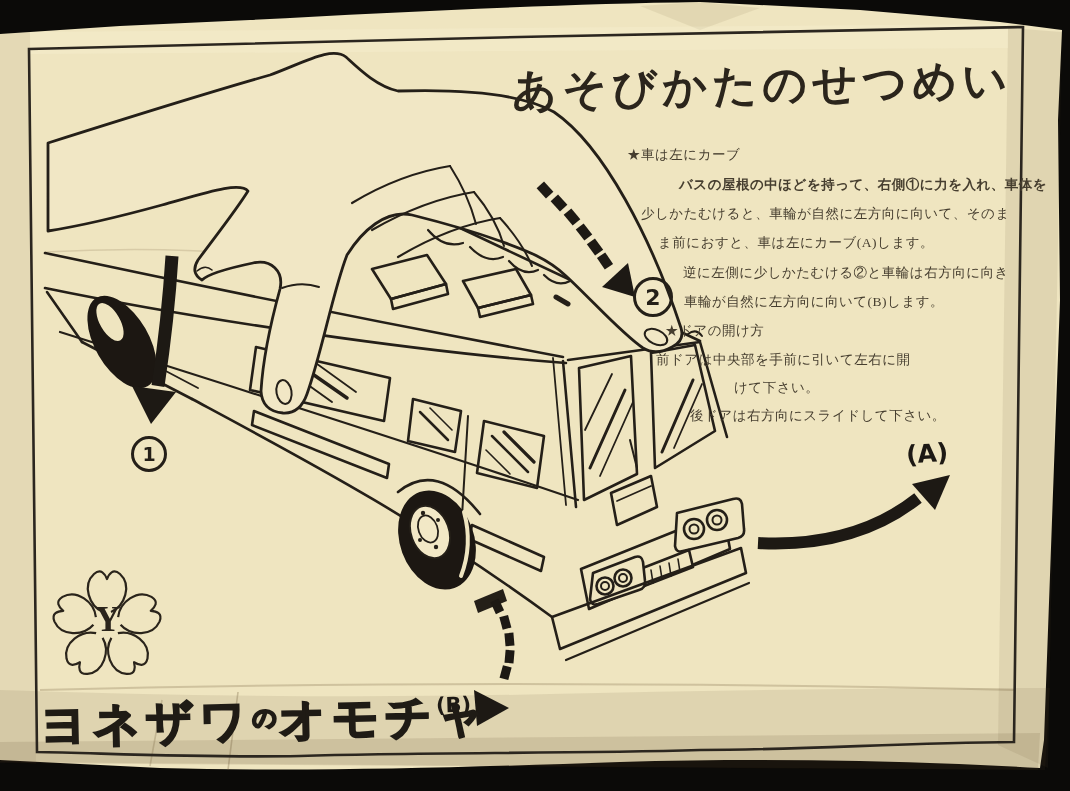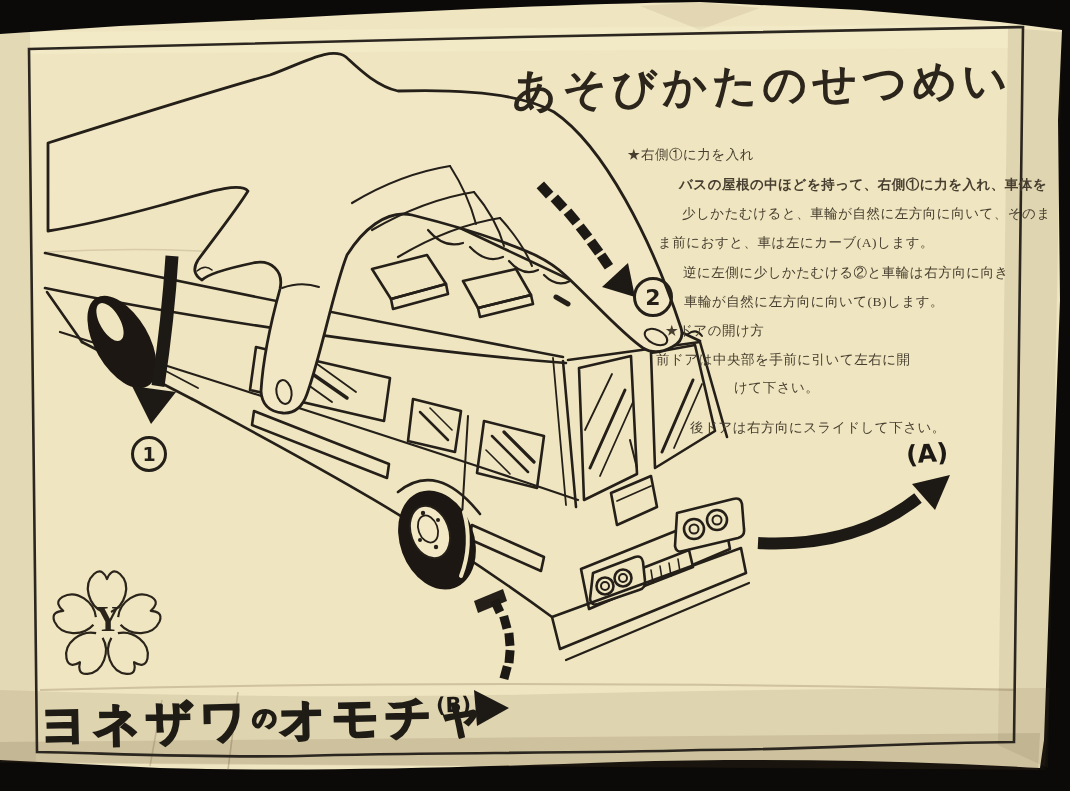--- a/index.html
+++ b/index.html
@@ -11,28 +11,28 @@
   .stage{position:absolute;inset:0;}
   svg.art{position:absolute;left:0;top:0;}
   .txt{position:absolute;color:#3a3327;white-space:nowrap;}
   .title{
     left:512px;top:56px;font-size:44px;font-weight:600;letter-spacing:5px;
     color:#2b251c;transform:rotate(-1.2deg);
   }
   .iline{font-size:13.5px;letter-spacing:0.5px;color:#463e2f;}
   .l0{left:627px;top:146px;}
   .l1{left:679px;top:176px;font-weight:bold;}
-  .l2{left:641px;top:205px;margin-left:41px;}
+  .l2{left:641px;top:205px;}
   .l3{left:658px;top:234px;}
   .l4{left:683px;top:264px;}
   .l5{left:684px;top:293px;}
   .l6{left:665px;top:322px;text-align:right;}
   .l7{left:656px;top:351px;}
   .l8{left:690px;top:379px;padding-left:44px;}
-  .l9{left:690px;top:407px;margin-top:12px;}
+  .l9{left:690px;top:407px;}
   .circled{
     position:absolute;display:flex;align-items:center;justify-content:center;
     border:3px solid #241f18;border-radius:50%;color:#241f18;
     font-family:"DejaVu Sans","Liberation Sans",sans-serif;font-weight:bold;
   }
   .step1{left:131px;top:436px;width:30px;height:30px;font-size:19px;}
   .step2{left:633px;top:277px;width:34px;height:34px;font-size:22px;}
   .dir{
     position:absolute;color:#1d1914;font-weight:bold;
     font-family:"DejaVu Sans","Liberation Sans",sans-serif;
@@ -254,21 +254,21 @@
     </g>
     <use href="#petal" transform="rotate(72)"></use>
     <use href="#petal" transform="rotate(144)"></use>
     <use href="#petal" transform="rotate(216)"></use>
     <use href="#petal" transform="rotate(288)"></use>
   </g>
 </svg>
 
 <div class="txt title">あそびかたのせつめい</div>
 
-<div class="txt iline l0">★右側①に力を入れ</div>
+<div class="txt iline l0">★車は左にカーブ</div>
 <div class="txt iline l1">バスの屋根の中ほどを持って、右側①に力を入れ、車体を</div>
 <div class="txt iline l2">少しかたむけると、車輪が自然に左方向に向いて、そのま</div>
 <div class="txt iline l3">ま前におすと、車は左にカーブ(A)します。</div>
 <div class="txt iline l4">逆に左側に少しかたむける②と車輪は右方向に向き</div>
 <div class="txt iline l5">車輪が自然に左方向に向いて(B)します。</div>
 <div class="txt iline l6">★ドアの開け方</div>
 <div class="txt iline l7">前ドアは中央部を手前に引いて左右に開</div>
 <div class="txt iline l8">けて下さい。</div>
 <div class="txt iline l9">後ドアは右方向にスライドして下さい。</div>
 

